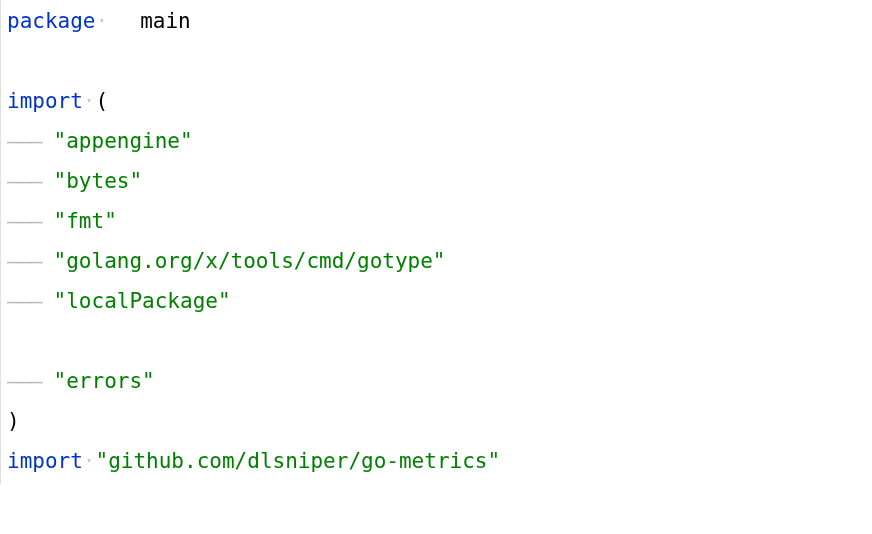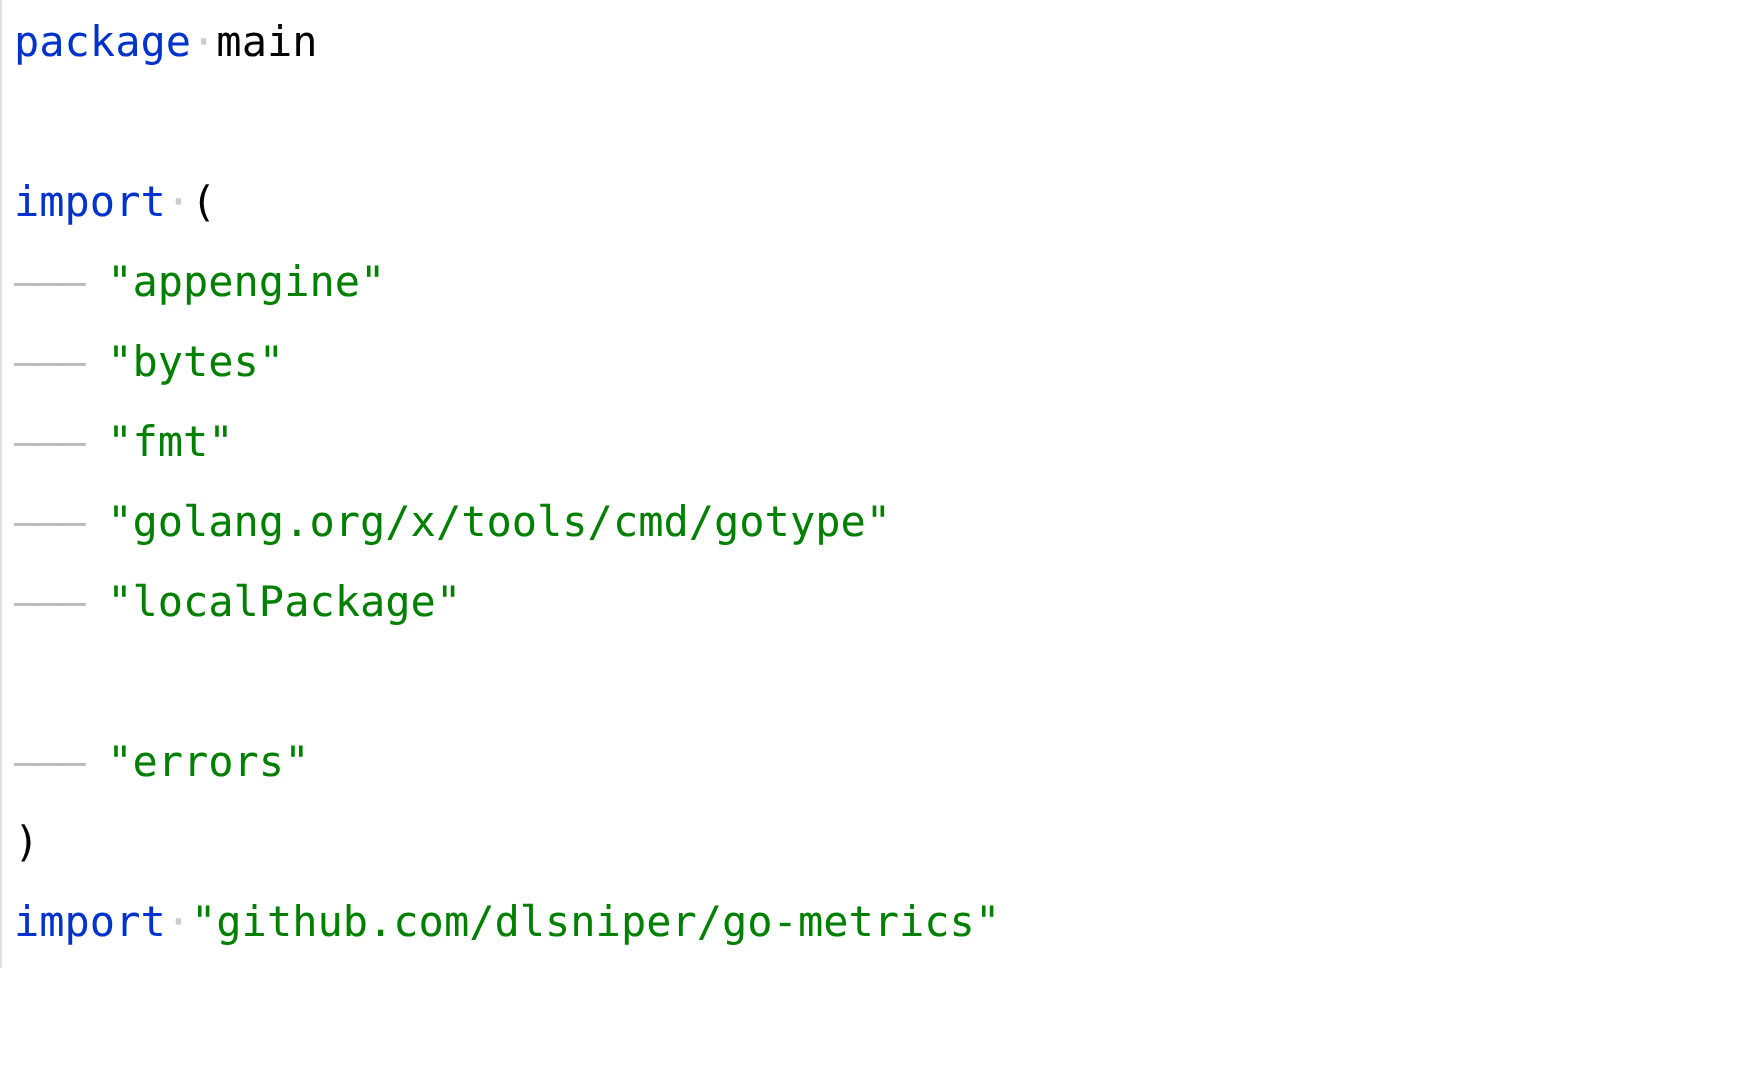--- a/index.html
+++ b/index.html
@@ -27,20 +27,21 @@
       height: 40px;
       display: flex;
       align-items: center;
     }
     .keyword {
       color: #0033cc;
       font-weight: normal;
     }
     .identifier {
       color: #000000;
+      margin-left: 32px;
     }
     .string {
       color: #008000;
     }
     .paren {
       color: #000000;
     }
     .ws-dot {
       color: #cccccc;
     }

